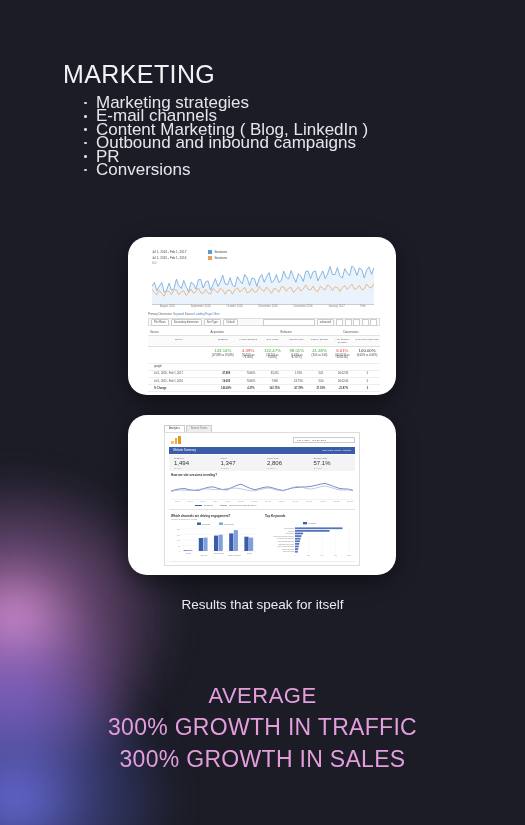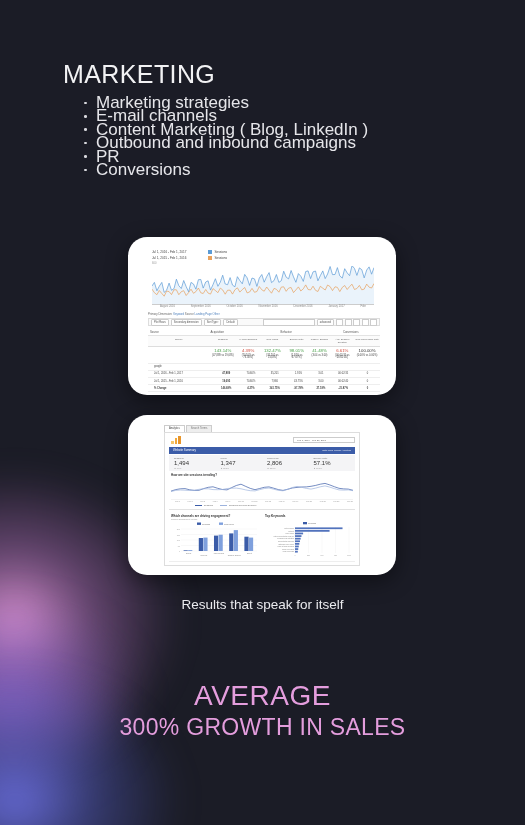--- a/index.html
+++ b/index.html
@@ -207,21 +207,21 @@
   
   .caption {
     position: absolute; left: 0; top: 597px; width: 525px; text-align: center;
     color: #eaeaee; font-size: 13.5px;
   }
   
   .headline {
     position: absolute; left: 0; top: 680px; width: 525px; text-align: center;
     color: #e49ddd;
   }
-  .headline .l1 { font-size: 28px; letter-spacing: 0.5px; line-height: 31px; }
+  .headline .l1 { font-size: 22px; letter-spacing: 0.5px; line-height: 31px; }
   .headline .l2 { font-size: 23px; letter-spacing: 0.3px; line-height: 32px; }
   .headline .l3 { font-size: 23px; letter-spacing: 0.3px; line-height: 32px; }
 </style>
 </head>
 <body>
 
 <div class="page">
 
   <div class="glow-pink"></div>
   <div class="glow-violet"></div>
@@ -527,17 +527,18 @@
 
           <div class="db-footer-line"></div>
         </div>
       </div>
     </div>
 
     <div class="caption">Results that speak for itself</div>
 
     <div class="headline">
       <div class="l1">AVERAGE</div>
+      <div class="l2">300% GROWTH IN TRAFFIC</div>
       <div class="l3">300% GROWTH IN SALES</div>
     </div>
 
   </div>
 </div>
 
 </body></html>

